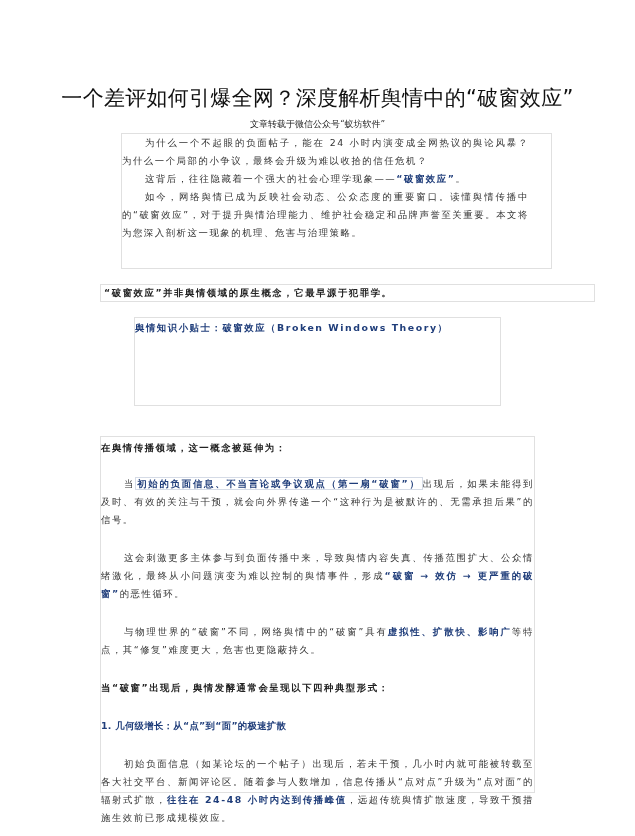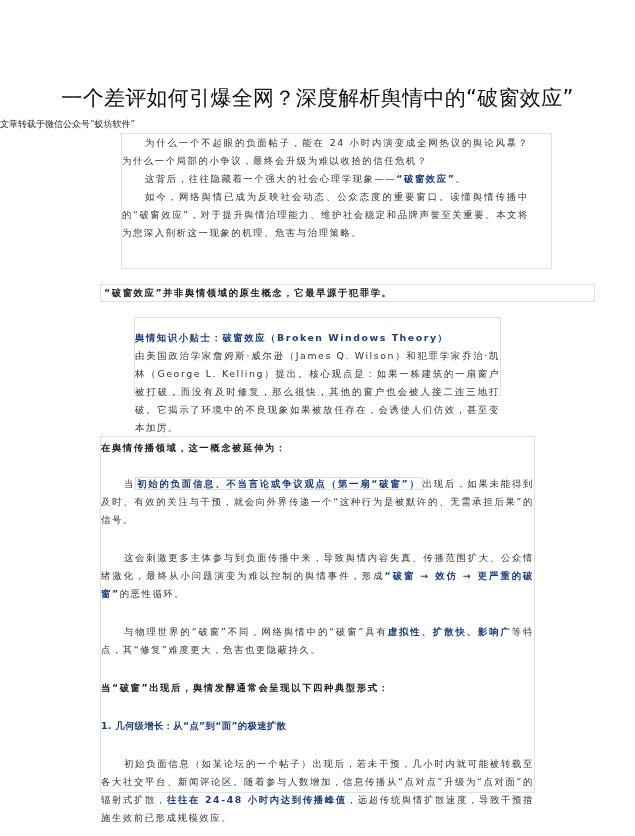--- a/index.html
+++ b/index.html
@@ -8,40 +8,40 @@
     font-family: "DejaVu Sans", "Liberation Sans", sans-serif;
     color: #333333;
   }
   .title {
     position: absolute; left: 0; width: 635px; top: 84px;
     text-align: center; font-size: 21px; color: #111111;
     font-family: "DejaVu Sans", sans-serif; letter-spacing: 0.3px;
   }
   .subtitle {
     position: absolute; left: 0; width: 635px; top: 118px;
-    font-size: 9px; color: #222222;
+    text-align: center; font-size: 9px; color: #222222;
     font-family: "DejaVu Serif", "Liberation Serif", serif;
   }
   .box {
     position: absolute; border: 1px solid #e0e0e0; background: #ffffff;
     box-sizing: border-box;
   }
   .box p { margin: 0; }
   .t {
     font-size: 9.4px; line-height: 18px; letter-spacing: 1.55px;
     color: #333333; text-align: justify;
   }
   .ind { text-indent: 23px; }
   .b { font-weight: bold; color: #222222; }
   .blue { color: #1f3d7a; font-weight: bold; }
   .hl { border: 1px solid #d5dbe6; padding: 0 1px; }
   .box1 { left: 121px; top: 133px; width: 431px; height: 136px; padding: 0 22px 0 0; }
   .box1 .t { margin-left: 0; }
   .box2 { left: 100px; top: 284px; width: 495px; height: 18px; padding: 0 3px; }
-  .box3 { left: 134px; top: 317px; width: 367px; height: 79px; padding: 11px 0 0 0; }
+  .box3 { left: 134px; top: 317px; width: 367px; height: 89px; padding: 1px 0 0 0; }
   .box4 { left: 100px; top: 436px; width: 435px; height: 357px; padding: 2px 0 0 0; }
   .gap { height: 18px; }
   .gap2 { height: 20px; }
 </style>
 </head>
 <body>
 
 <div class="title">一个差评如何引爆全网？深度解析舆情中的“破窗效应”</div>
 <div class="subtitle">文章转载于微信公众号“蚁坊软件”</div>
 
@@ -50,21 +50,20 @@
   <p class="t ind"><span>这背后，往往隐藏着一个强大的社会心理学现象——</span><span class="blue">“破窗效应”</span><span>。</span></p>
   <p class="t ind">如今，网络舆情已成为反映社会动态、公众态度的重要窗口。读懂舆情传播中的“破窗效应”，对于提升舆情治理能力、维护社会稳定和品牌声誉至关重要。本文将为您深入剖析这一现象的机理、危害与治理策略。</p>
 </div>
 
 <div class="box box2">
   <p class="t b" style="line-height:16px;">“破窗效应”并非舆情领域的原生概念，它最早源于犯罪学。</p>
 </div>
 
 <div class="box box3">
   <p class="t blue">舆情知识小贴士：破窗效应（Broken Windows Theory）</p>
-  <p class="t">由美国政治学家詹姆斯·威尔逊（James Q. Wilson）和犯罪学家乔治·凯林（George L. Kelling）提出。核心观点是：如果一栋建筑的一扇窗户被打破，而没有及时修复，那么很快，其他的窗户也会被人接二连三地打破。它揭示了环境中的不良现象如果被放任存在，会诱使人们仿效，甚至变本加厉。</p>
 </div>
 
 <div class="box box4">
   <p class="t b">在舆情传播领域，这一概念被延伸为：</p>
   <div class="gap"></div>
   <p class="t ind"><span>当</span><span class="blue hl">初始的负面信息、不当言论或争议观点（第一扇“破窗”）</span><span>出现后，如果未能得到及时、有效的关注与干预，就会向外界传递一个“这种行为是被默许的、无需承担后果”的信号。</span></p>
   <div class="gap2"></div>
   <p class="t ind"><span>这会刺激更多主体参与到负面传播中来，导致舆情内容失真、传播范围扩大、公众情绪激化，最终从小问题演变为难以控制的舆情事件，形成</span><span class="blue">“破窗 → 效仿 → 更严重的破窗”</span><span>的恶性循环。</span></p>
   <div class="gap2"></div>
   <p class="t ind"><span>与物理世界的“破窗”不同，网络舆情中的“破窗”具有</span><span class="blue">虚拟性、扩散快、影响广</span><span>等特点，其“修复”难度更大，危害也更隐蔽持久。</span></p>

